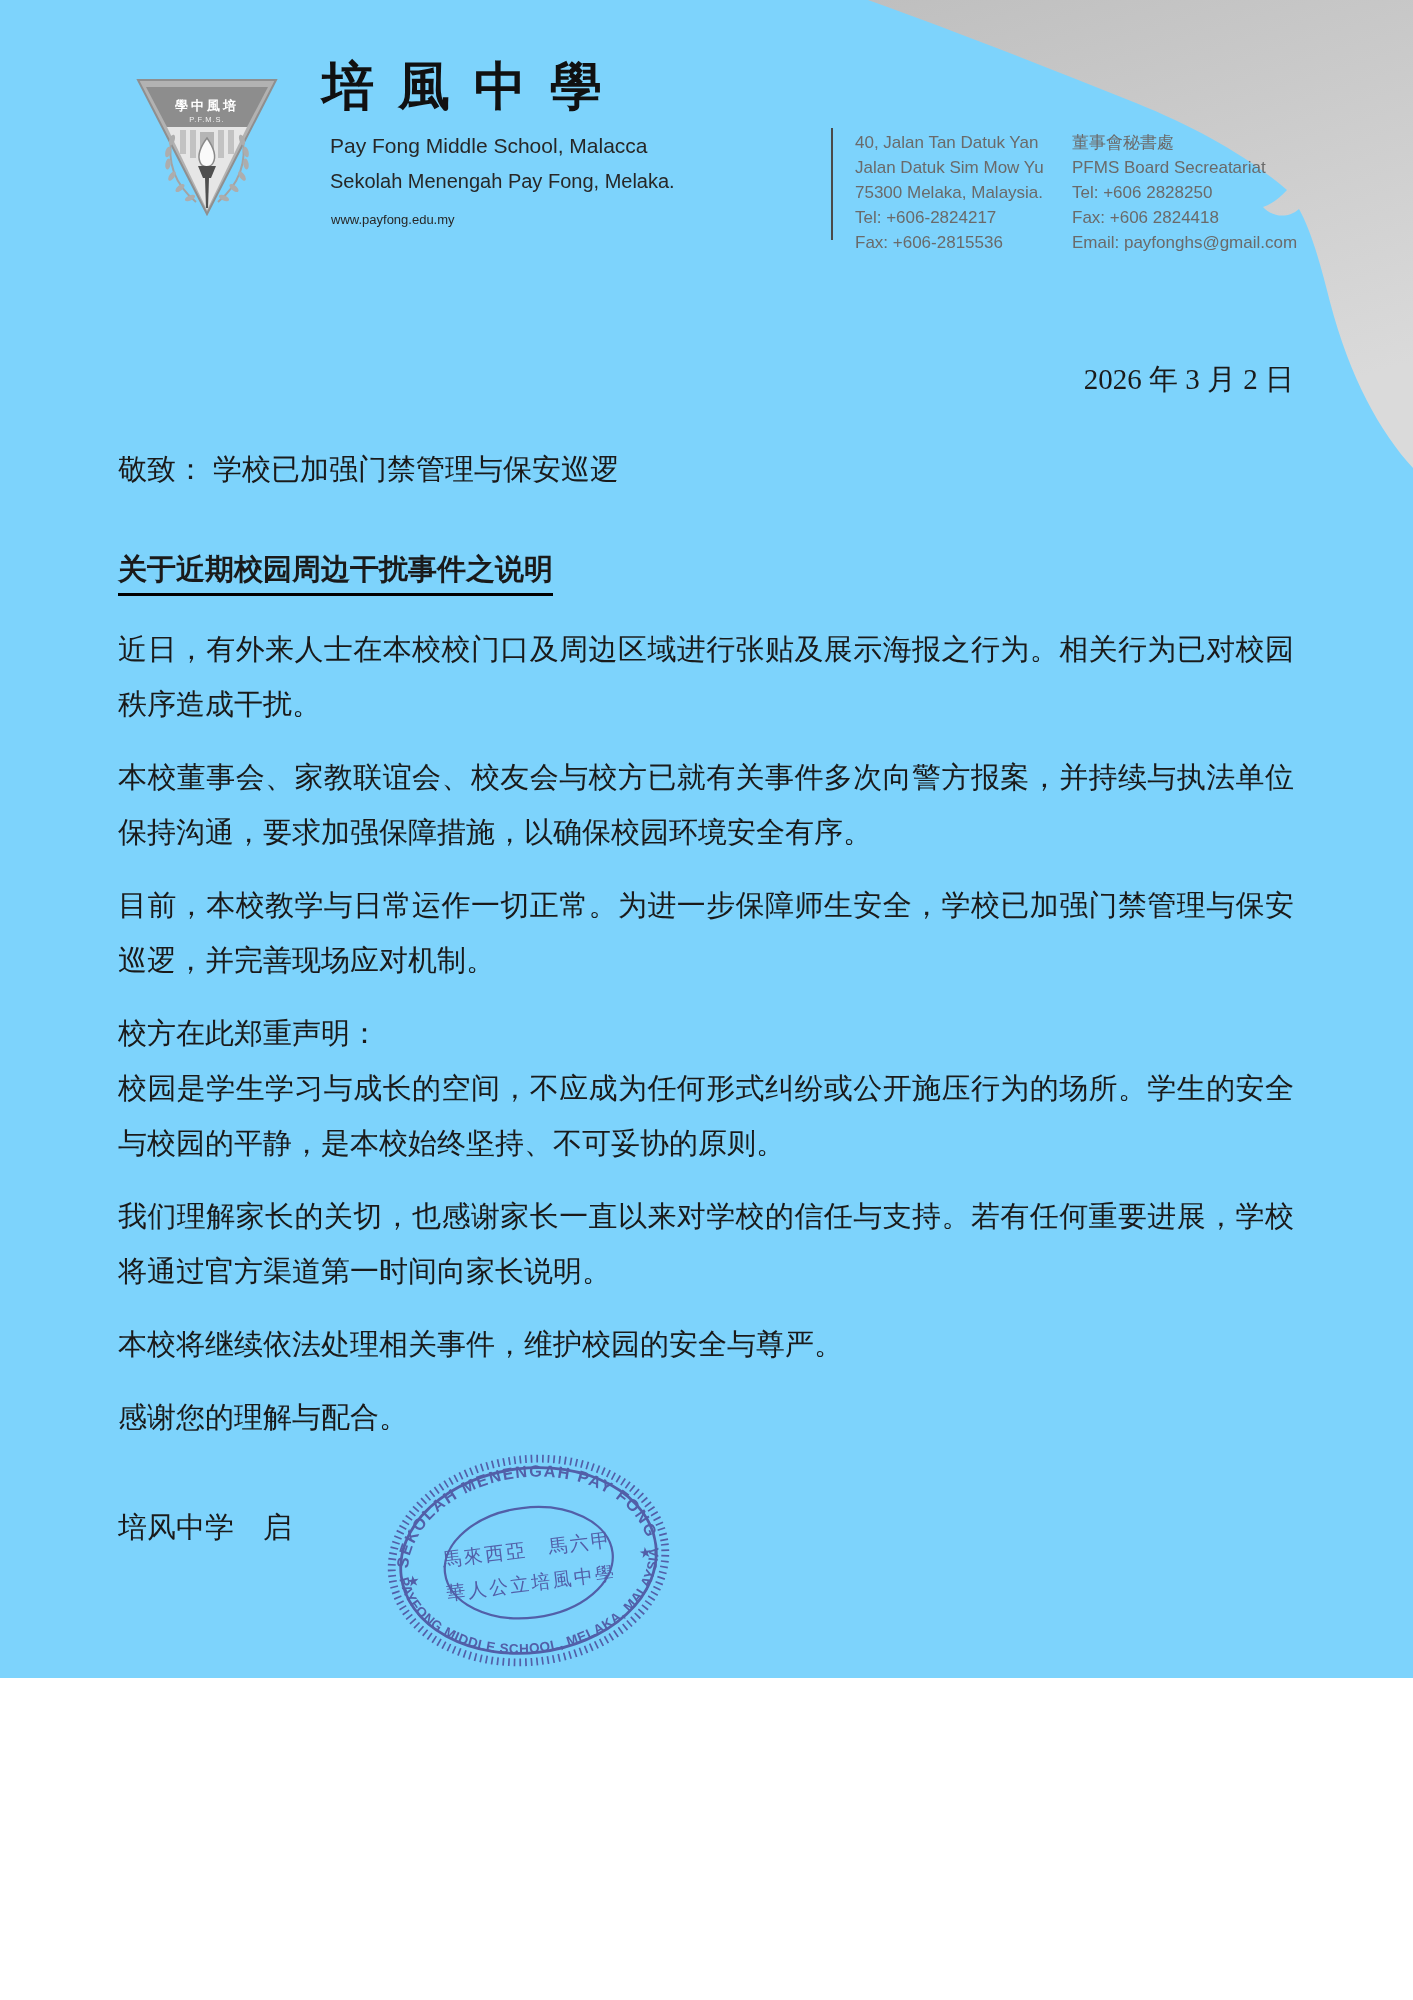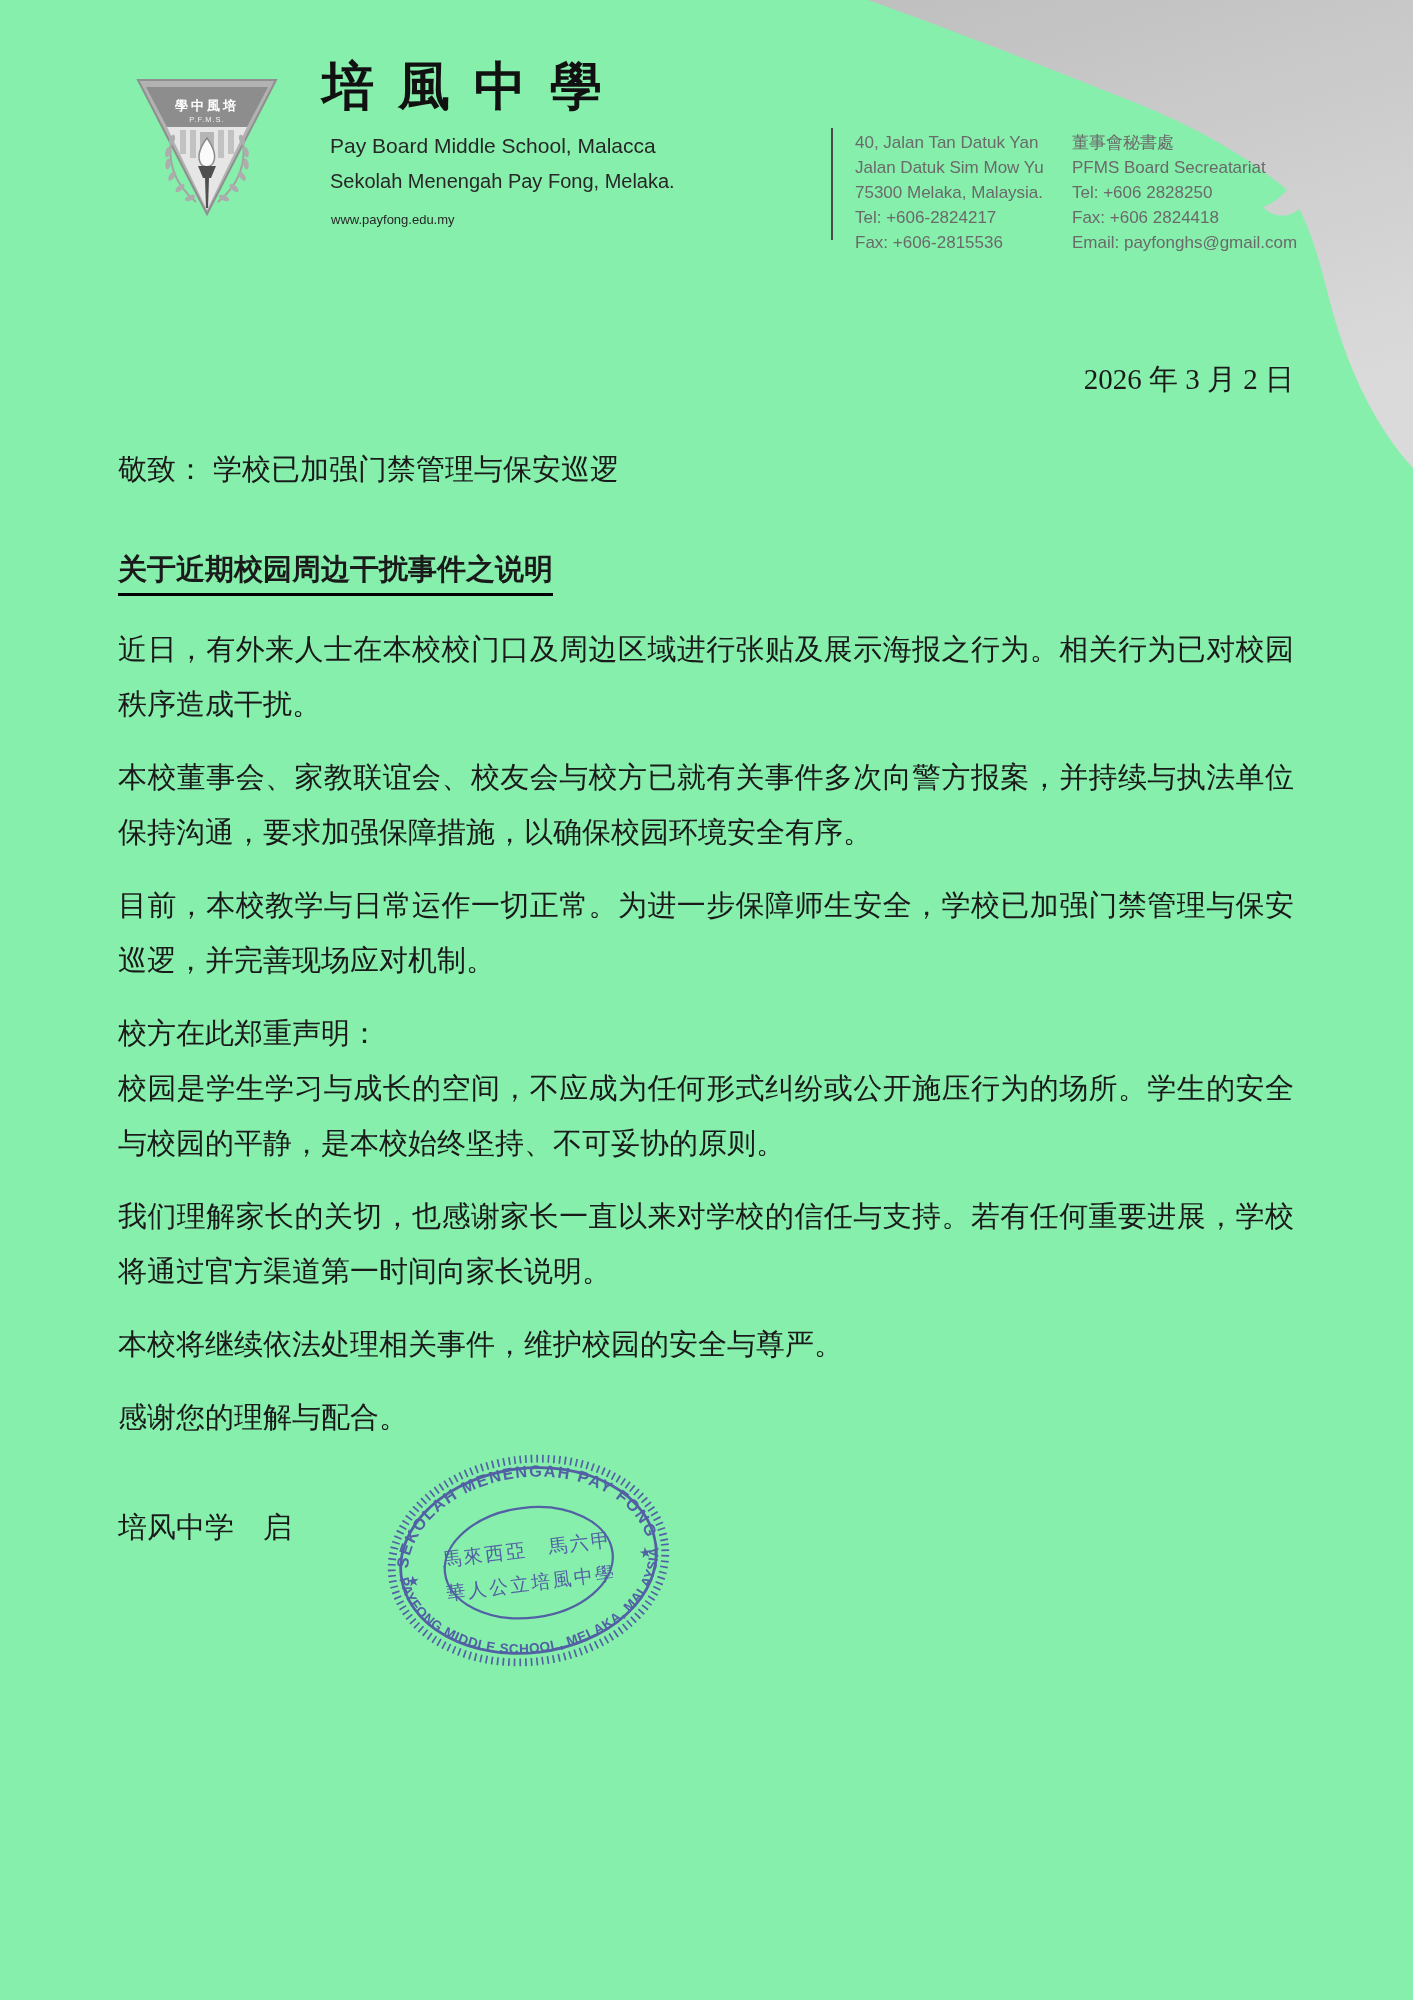--- a/index.html
+++ b/index.html
@@ -1,19 +1,19 @@
 <!DOCTYPE html>
 <html><head>
 <meta charset="utf-8">
 <style>
   html,body{margin:0;padding:0;background:#ffffff;}
   .page{
     position:relative;
-    width:1413px;height:2000px;
-    background:#86efac;
+    width:1413px;height:1678px;
+    background:#7dd3fc;
     overflow:hidden;
     font-family:"Liberation Sans",sans-serif;
     color:#1a1a1a;
   }
   
   .swoosh{position:absolute;top:0;right:0;width:545px;height:470px;}
   
   .logo{position:absolute;left:134px;top:74px;width:146px;height:144px;}
   .title-zh{
     position:absolute;left:322px;top:52px;
@@ -111,21 +111,21 @@
     <g>
       <path d="M 73 64 C 80 74 83 82 79 89 C 76 94 68 94 66 88 C 63 81 67 72 73 64 Z" fill="#fafafa" stroke="#8a8a8a" stroke-width="1.5"></path>
       <path d="M 64 92 L 82 92 L 77 104 L 69 104 Z" fill="#4f4f4f"></path>
       <path d="M 71 104 L 75 104 L 74 134 L 72 134 Z" fill="#4f4f4f"></path>
     </g>
     <text x="73" y="36" text-anchor="middle" font-size="13" letter-spacing="3" fill="#ffffff" font-family="'DejaVu Serif',serif" font-weight="700">學中風培</text>
     <text x="73" y="48" text-anchor="middle" font-size="7.5" letter-spacing="1" fill="#f2f2f2">P.F.M.S.</text>
   </svg>
 
   <div class="title-zh" style="word-spacing:24px;">培風中學</div>
-  <div class="name-en">Pay Board Middle School, Malacca</div>
+  <div class="name-en">Pay Fong Middle School, Malacca</div>
   <div class="name-ms">Sekolah Menengah Pay Fong, Melaka.</div>
   <div class="website">www.payfong.edu.my</div>
 
   <div class="hdr-divider"></div>
 
   <div class="hdr-col col1">
     <span>40, Jalan Tan Datuk Yan</span>
     <span>Jalan Datuk Sim Mow Yu</span>
     <span>75300 Melaka, Malaysia.</span>
     <span>Tel: +606-2824217</span>

